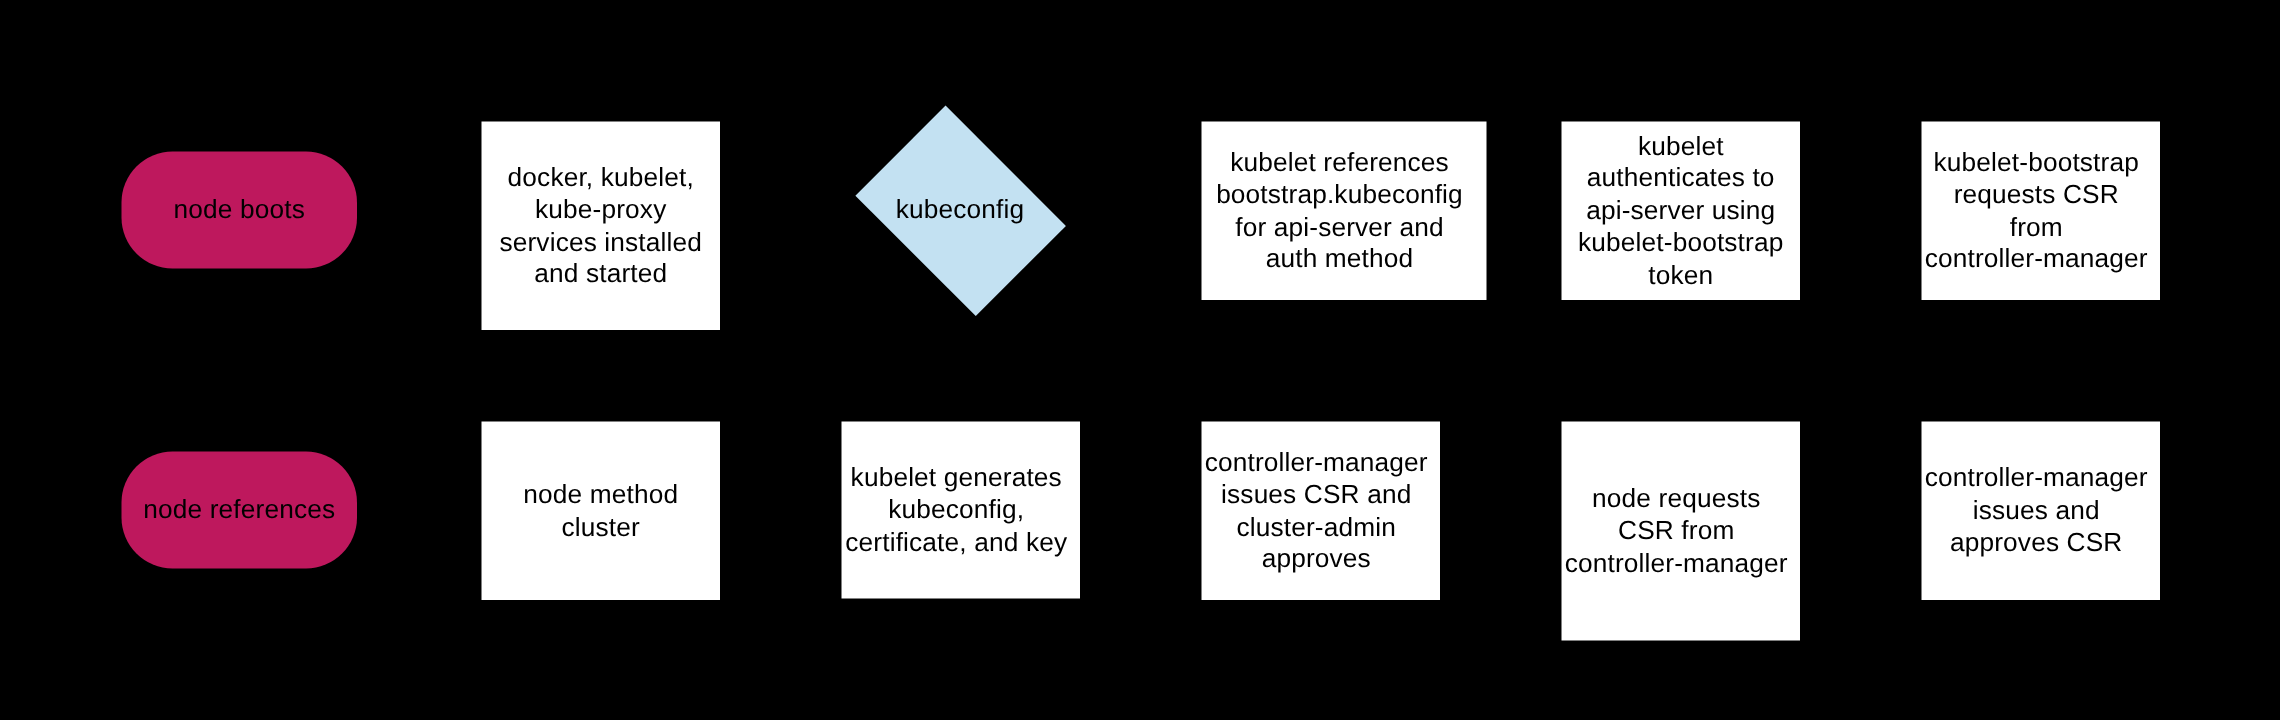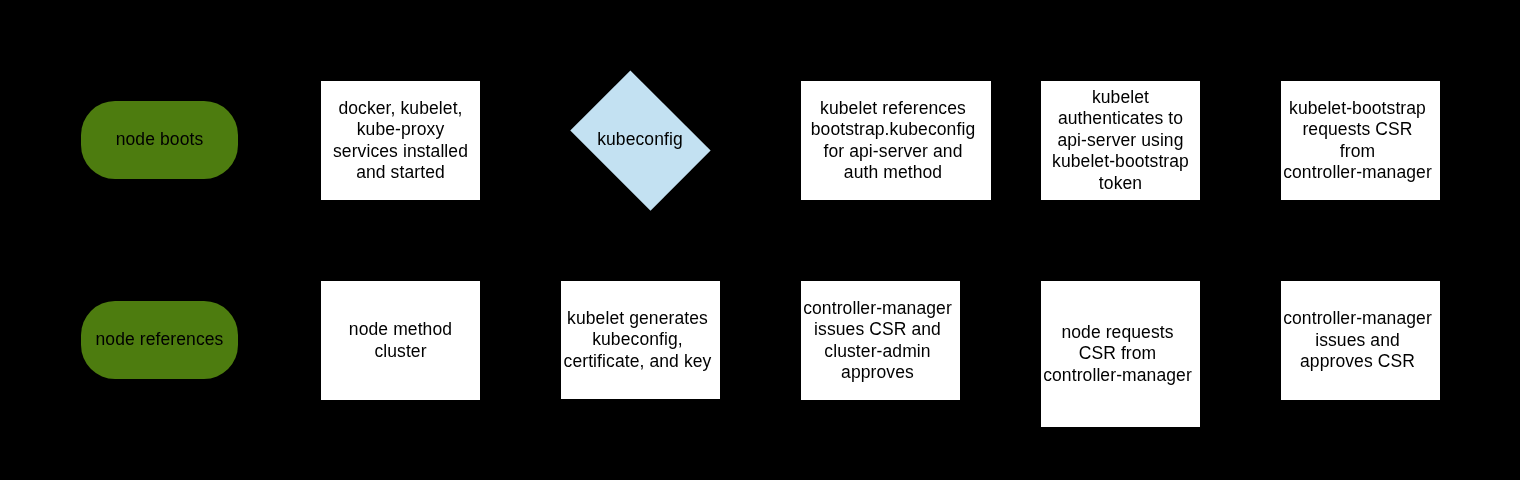--- a/index.html
+++ b/index.html
@@ -38,21 +38,21 @@
     letter-spacing: 0.1px;
   }
 
   
   .rect {
     background: #ffffff;
   }
 
   
   .pill {
-    background: #4d7c0f;
+    background: #be185d;
     border-radius: 34px;
   }
 
   
   .diamond {
     background: transparent;
   }
   .diamond .diamond-shape {
     position: absolute;
     left: 50%;
@@ -87,21 +87,21 @@
 </style>
 </head>
 <body>
 
 <div id="canvas">
 
   <div class="node pill" style="left:81px; top:101px; width:157px; height:78px;">
     <span class="label">node boots</span>
   </div>
 
-  <div class="node rect" style="left:321px; top:81px; width:159px; height:119px;">
+  <div class="node rect" style="left:321px; top:81px; width:159px; height:139px;">
     <span class="label">docker, kubelet,
 kube-proxy
 services installed
 and started</span>
   </div>
 
   <div class="node diamond" style="left:560px; top:80px; width:160px; height:120px;">
     <span class="diamond-shape"></span>
     <span class="label">kubeconfig</span>
   </div>

